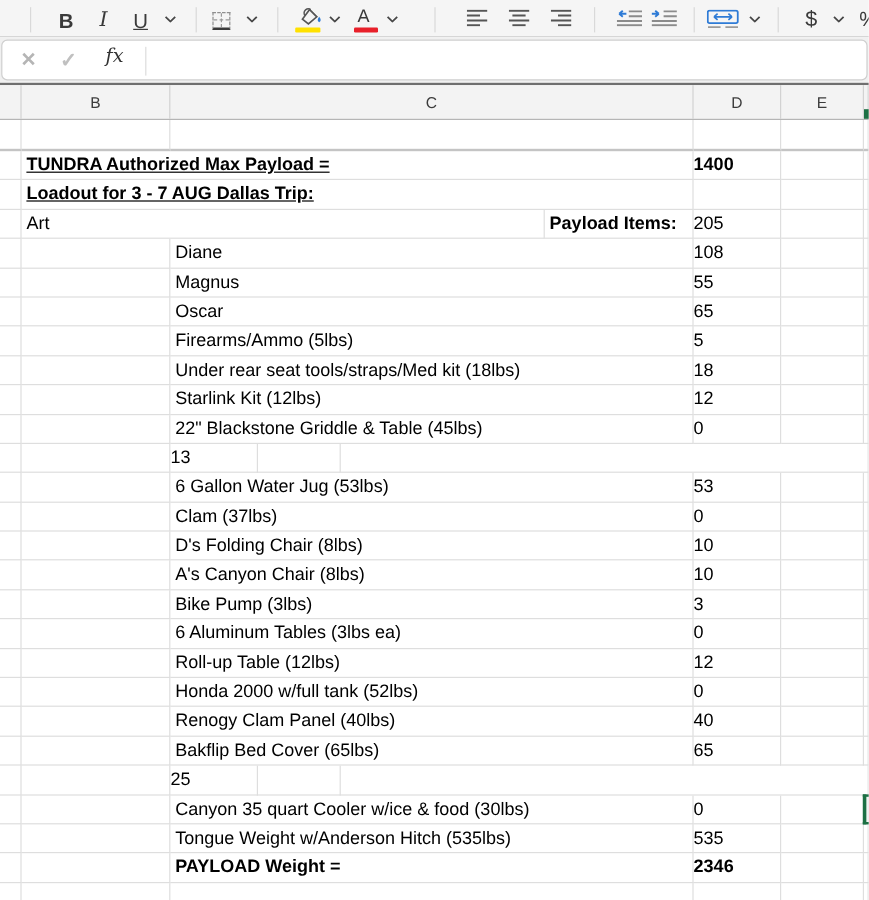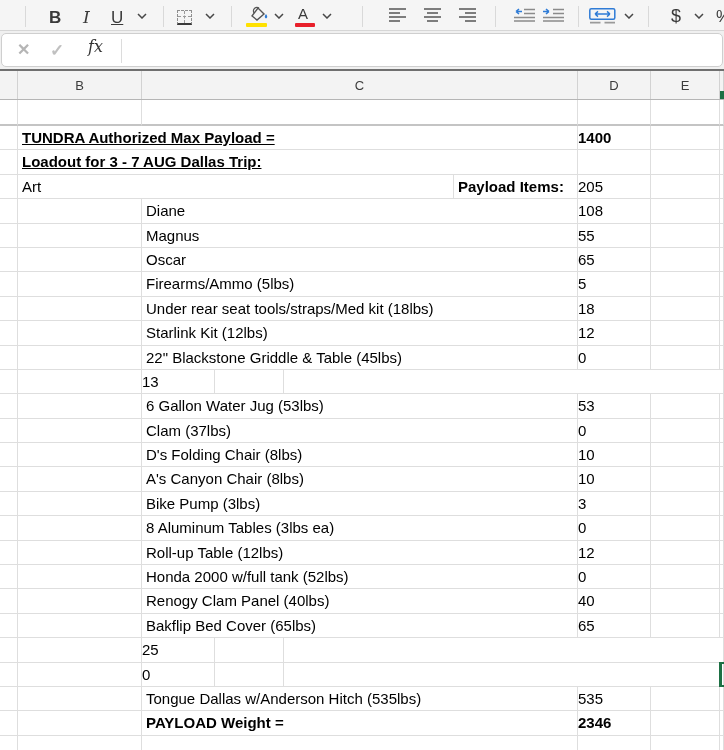--- a/index.html
+++ b/index.html
@@ -303,21 +303,21 @@
         <div class="cell ca"></div>
         <div class="cell cb"></div>
         <div class="cell cc">Bike Pump (3lbs)</div>
         <div class="cell cd num">3</div>
         <div class="cell ce"></div>
         <div class="cell cf"></div>
       </div>
       <div class="row">
         <div class="cell ca"></div>
         <div class="cell cb"></div>
-        <div class="cell cc">8 Aluminum Tables (3lbs ea)</div>
+        <div class="cell cc">6 Aluminum Tables (3lbs ea)</div>
         <div class="cell cd num">0</div>
         <div class="cell ce"></div>
         <div class="cell cf"></div>
       </div>
       <div class="row">
         <div class="cell ca"></div>
         <div class="cell cb"></div>
         <div class="cell cc">Roll-up Table (12lbs)</div>
         <div class="cell cd num">12</div>
         <div class="cell ce"></div>
@@ -350,28 +350,29 @@
       <div class="row">
         <div class="cell ca"></div>
         <div class="cell cb"></div>
         <div class="cell cd num">25</div>
         <div class="cell ce"></div>
         <div class="cell cf"></div>
       </div>
       <div class="row">
         <div class="cell ca"></div>
         <div class="cell cb"></div>
-        <div class="cell cd num">0</div>
-        <div class="cell ce"></div>
-        <div class="cell cf"></div>
-      </div>
-      <div class="row">
-        <div class="cell ca"></div>
-        <div class="cell cb"></div>
-        <div class="cell cc">Tongue Dallas w/Anderson Hitch (535lbs)</div>
+        <div class="cell cc">Canyon 35 quart Cooler w/ice &amp; food (30lbs)</div>
+        <div class="cell cd num">0</div>
+        <div class="cell ce"></div>
+        <div class="cell cf"></div>
+      </div>
+      <div class="row">
+        <div class="cell ca"></div>
+        <div class="cell cb"></div>
+        <div class="cell cc">Tongue Weight w/Anderson Hitch (535lbs)</div>
         <div class="cell cd num">535</div>
         <div class="cell ce"></div>
         <div class="cell cf"></div>
       </div>
       <div class="row">
         <div class="cell ca"></div>
         <div class="cell cb"></div>
         <div class="cell cc b">PAYLOAD Weight =</div>
         <div class="cell cd b num">2346</div>
         <div class="cell ce"></div>

